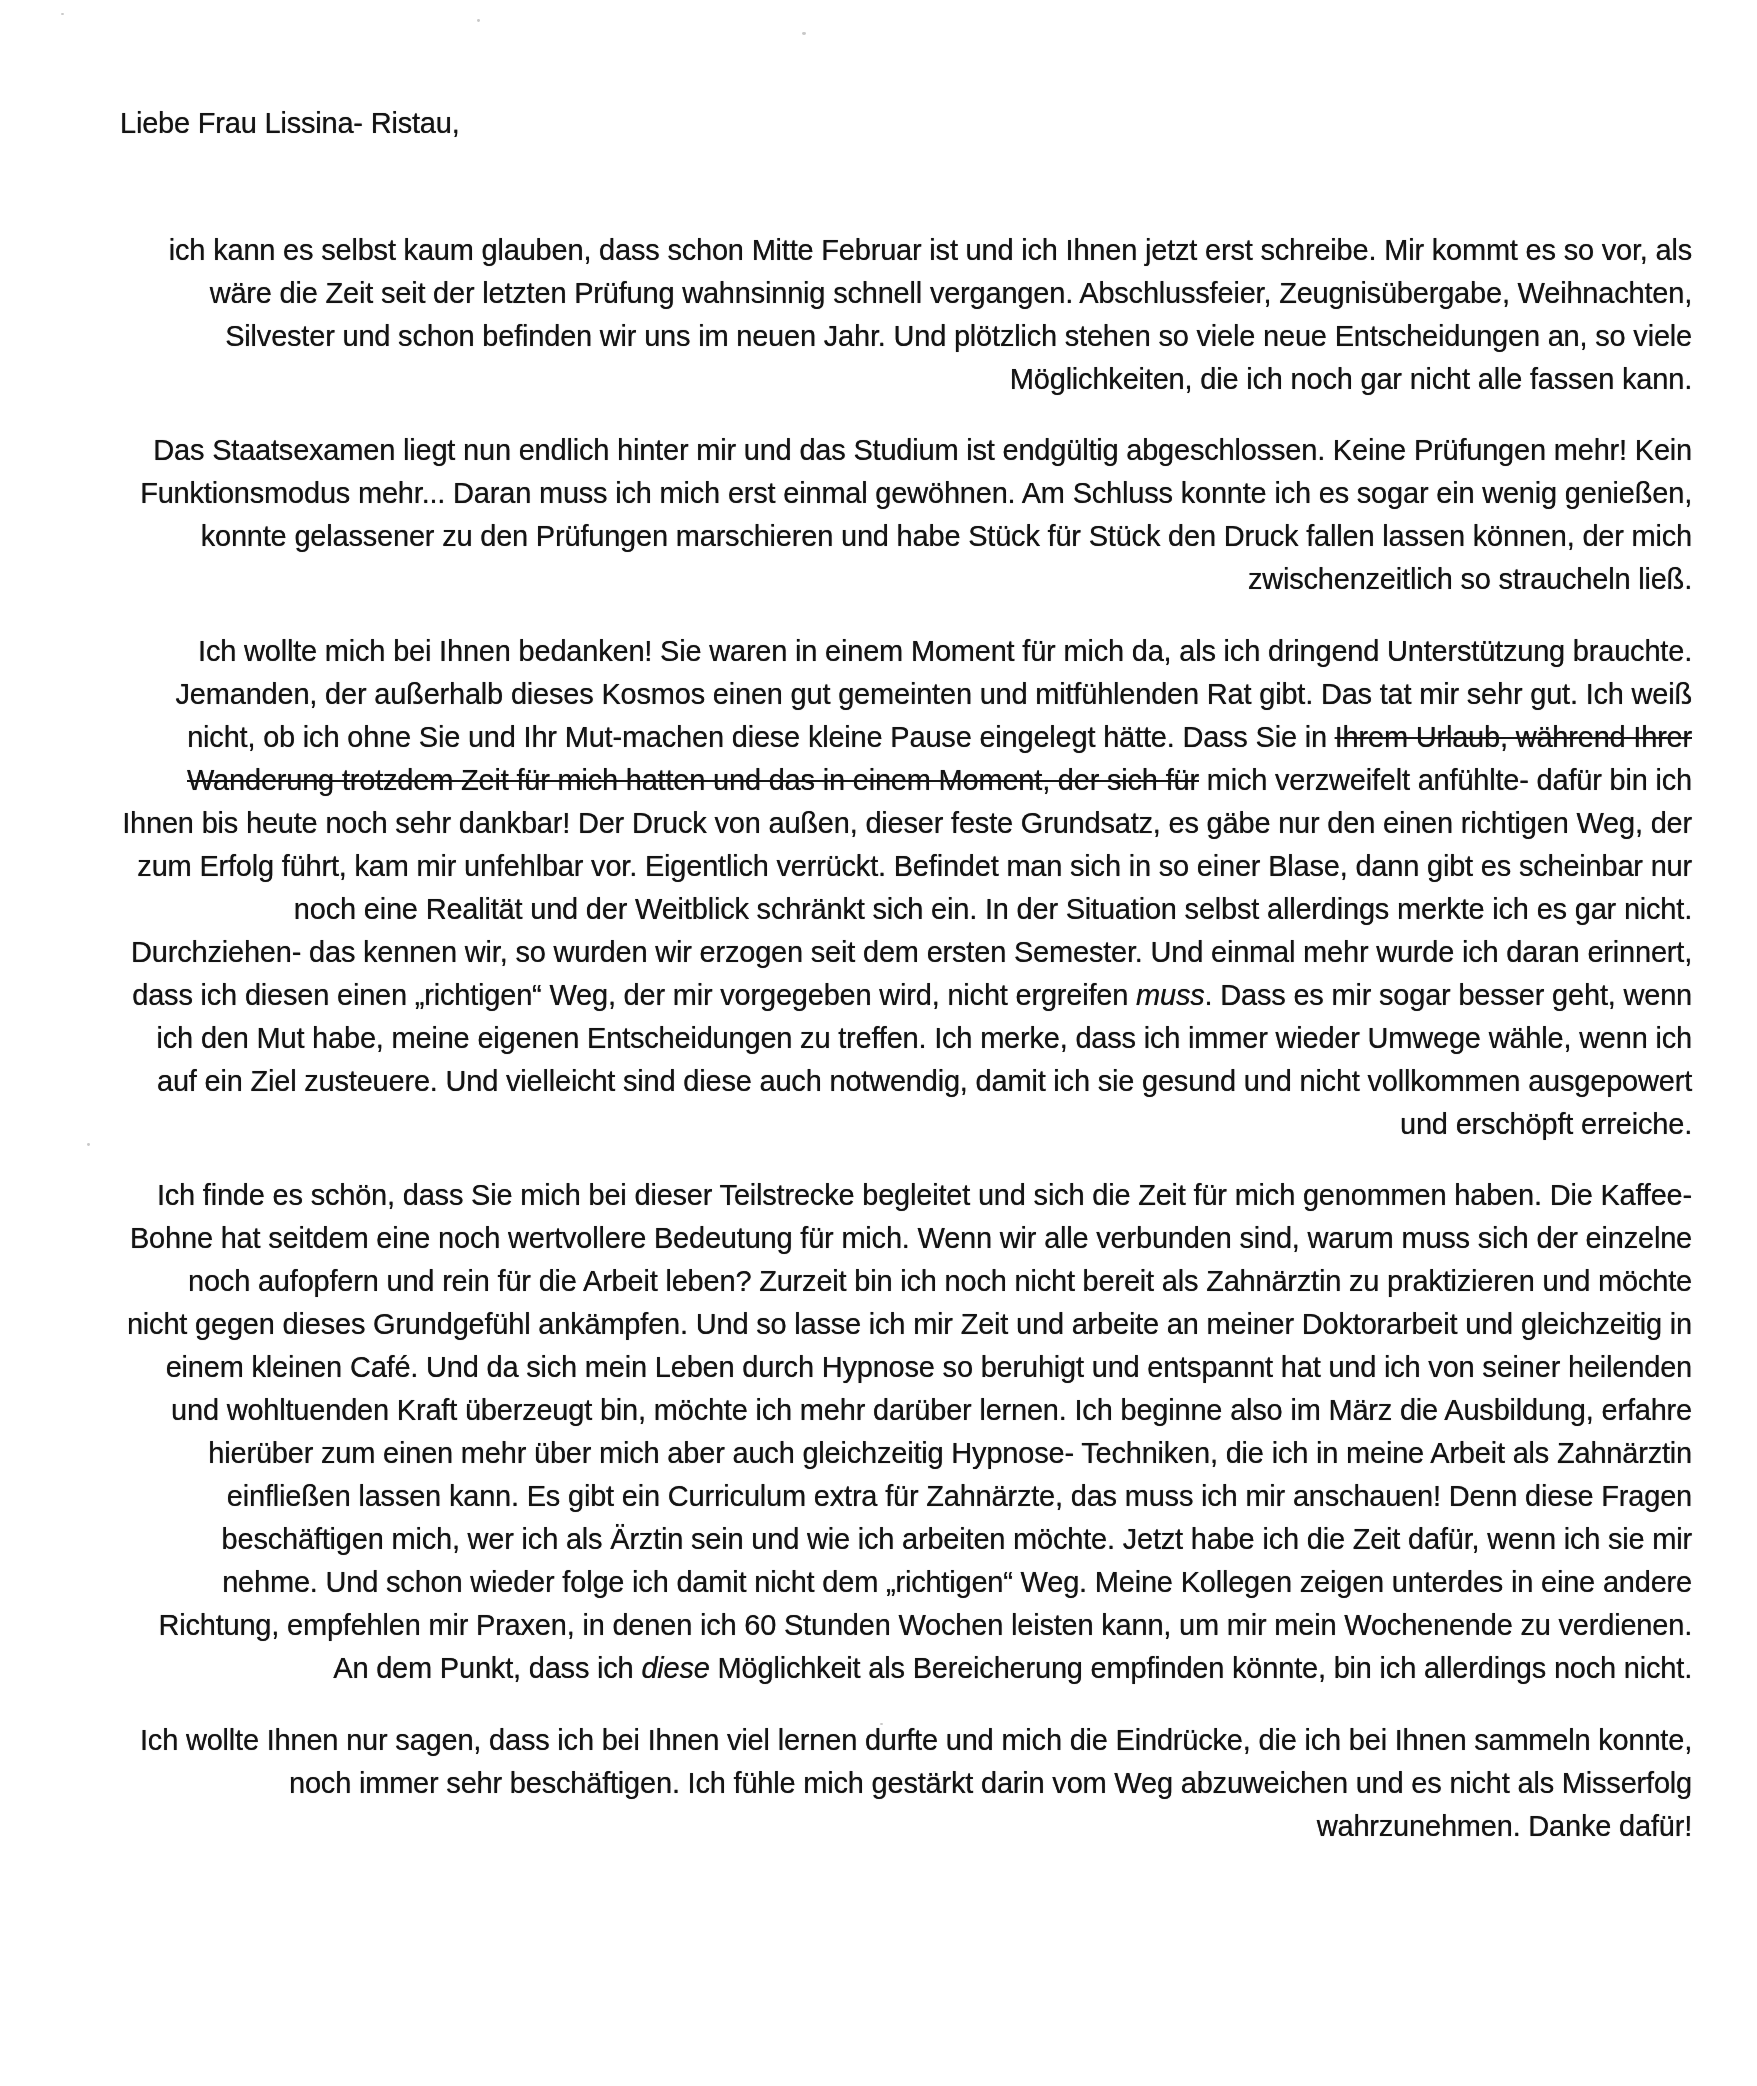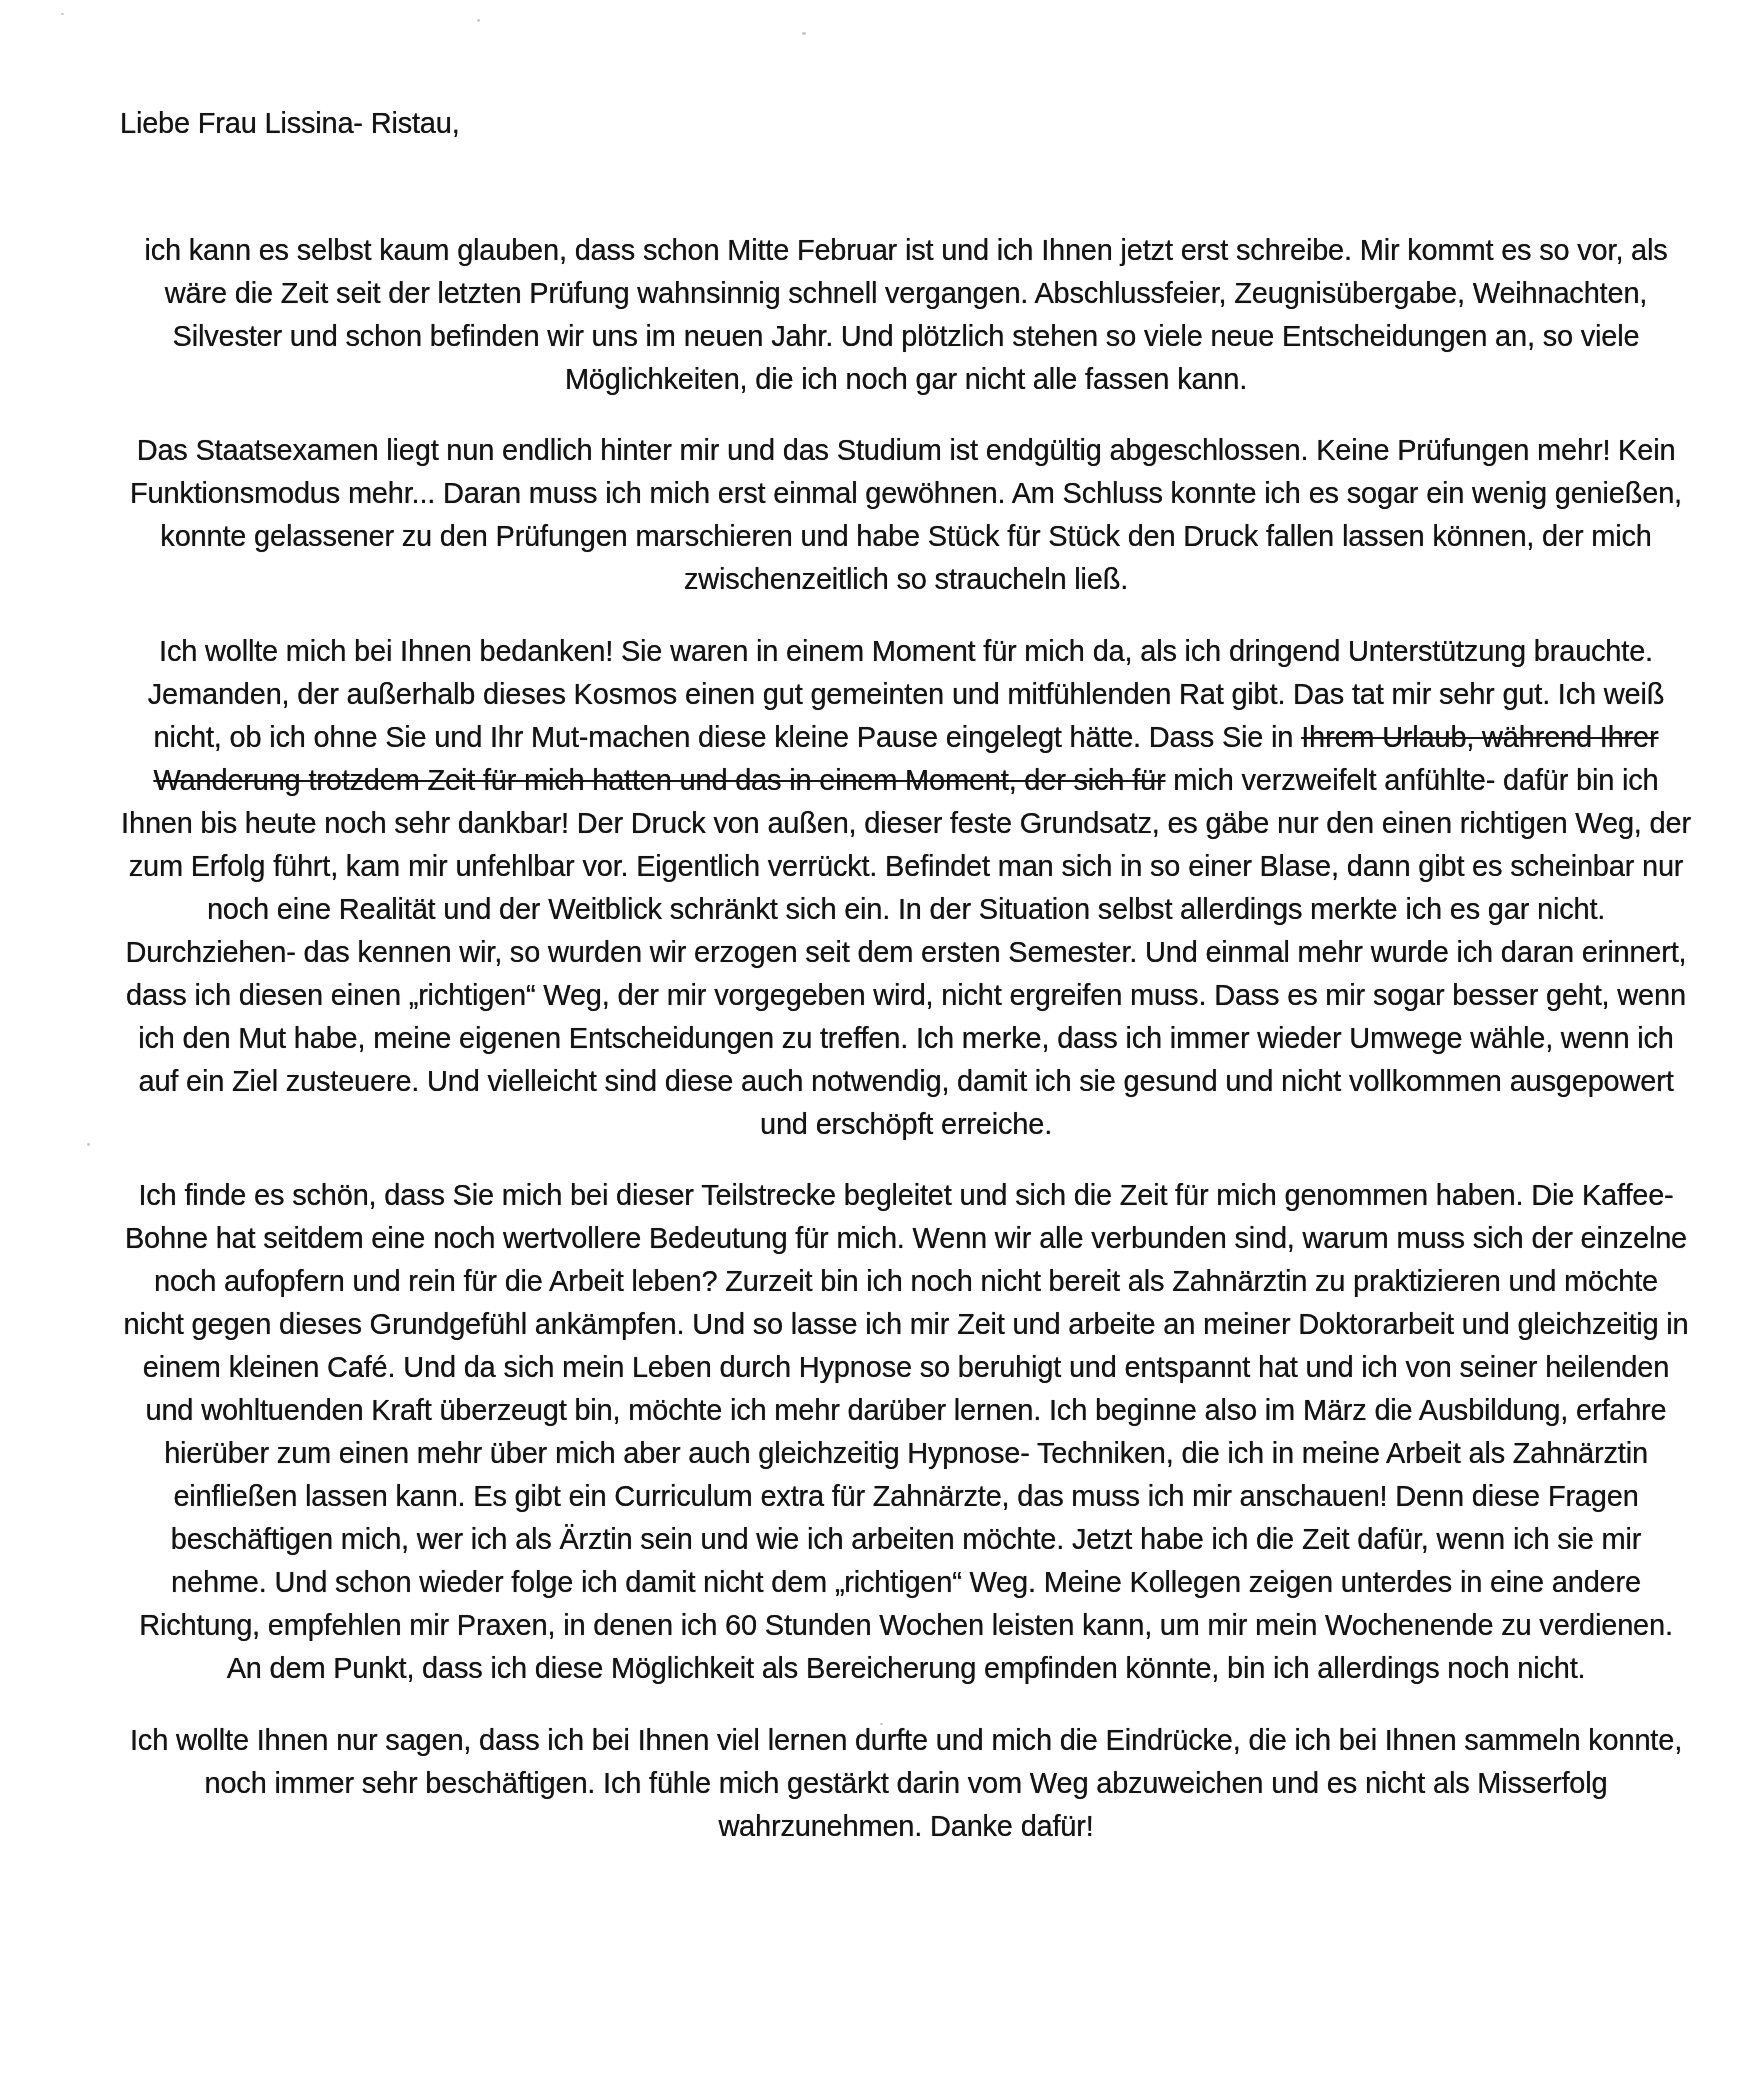--- a/index.html
+++ b/index.html
@@ -33,25 +33,25 @@
     font-size: 29px;
     letter-spacing: -0.2px;
     line-height: 43px;
     text-shadow: 0 0 0.7px rgba(10,10,10,0.8);
   }
   .para {
     margin: 0 0 28.4px 0;
     font-size: 29px;
     letter-spacing: -0.2px;
     line-height: 43px;
-    text-align: center;
+    text-align: right;
     text-shadow: 0 0 0.7px rgba(10,10,10,0.8);
   }
   .seg-normal { }
-  .seg-italic { }
+  .seg-italic { font-style: italic; }
   .seg-strike {
     text-decoration: line-through;
     text-decoration-thickness: 2.2px;
     text-decoration-color: rgba(20,20,20,0.9);
   }
   .speckle {
     position: absolute;
     border-radius: 50%;
     background: #9a9a9a;
     opacity: 0.55;

